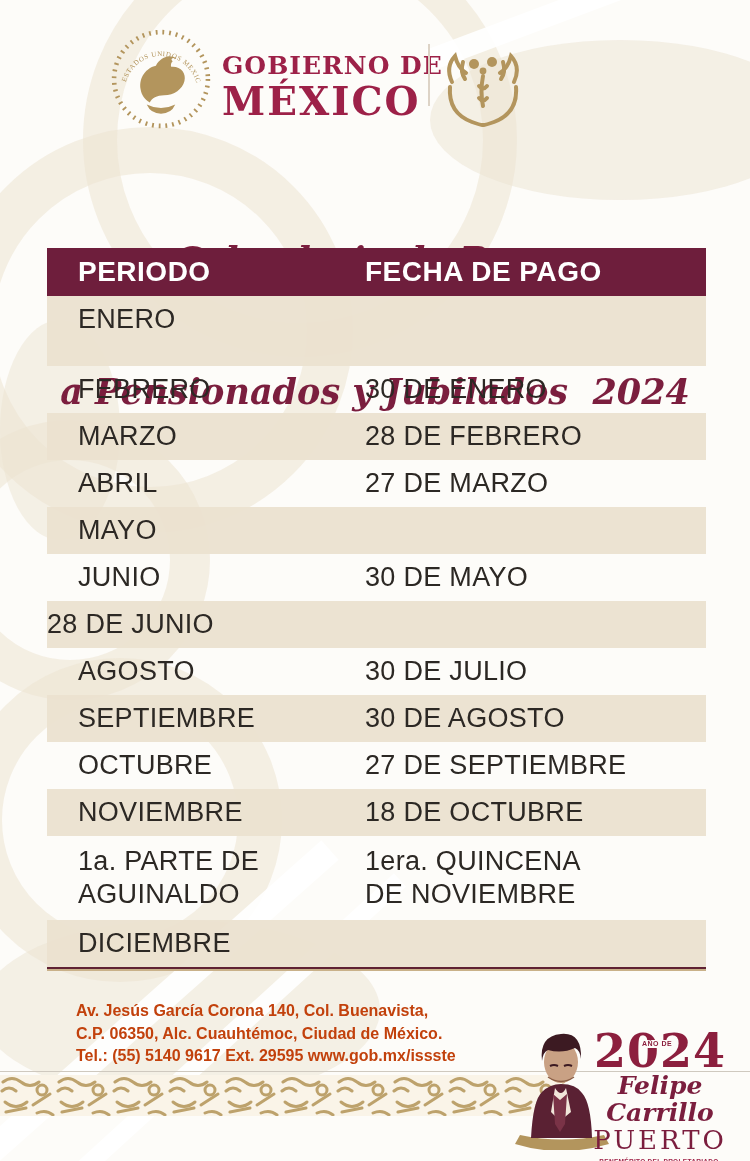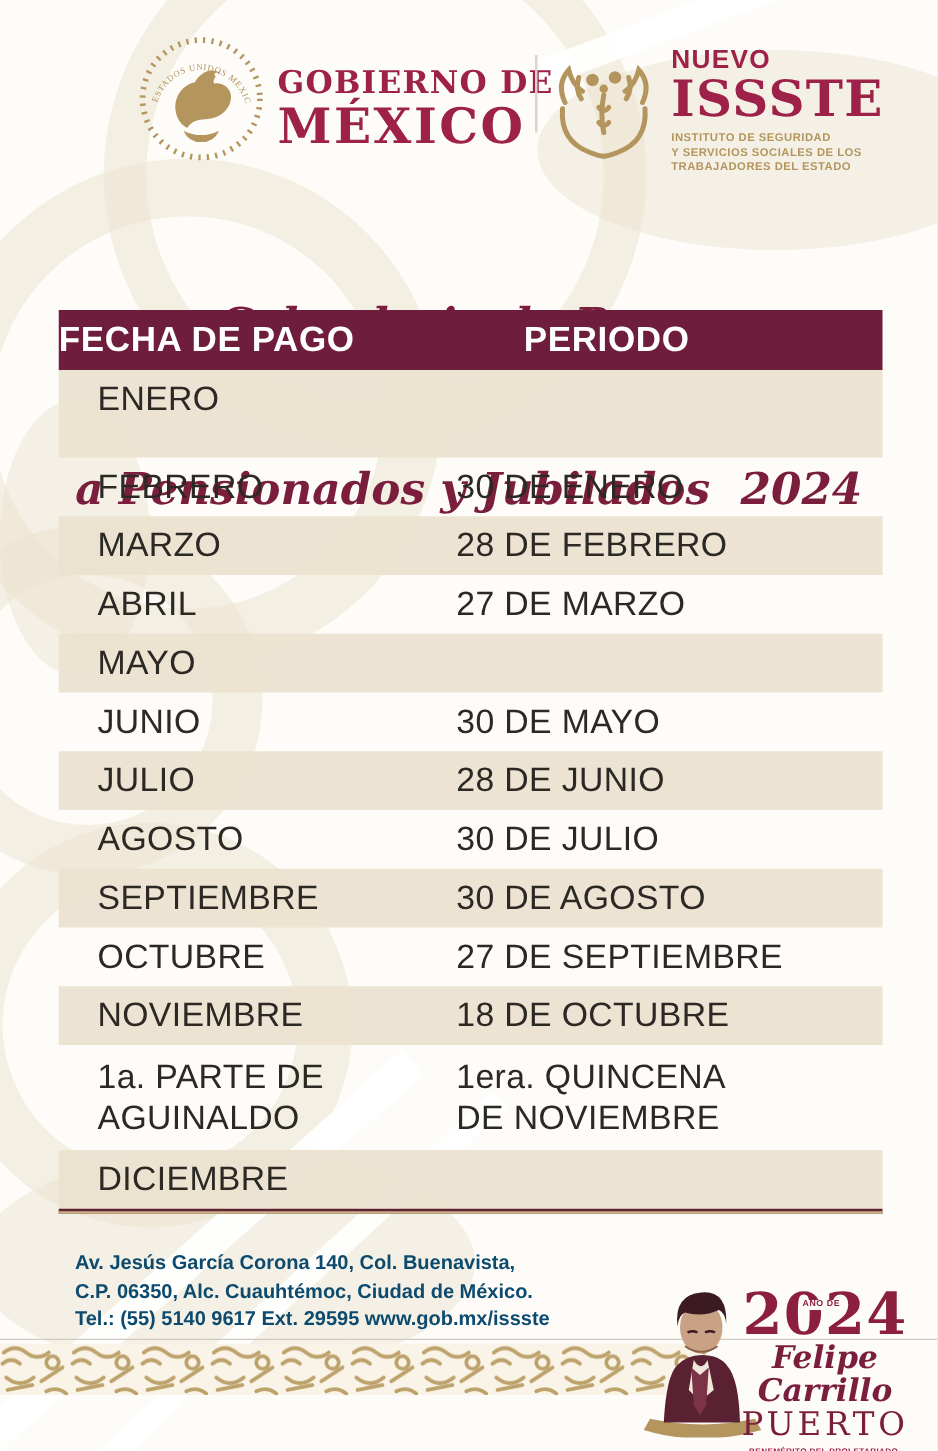--- a/index.html
+++ b/index.html
@@ -37,21 +37,21 @@
   .c2{flex:1;padding-right:4px;}
   .trow{display:flex;align-items:center;height:47px;
     color:#2c2824;font-size:27px;letter-spacing:.3px;white-space:pre-wrap;}
   .trow.beige{background:rgba(235,226,208,.95);justify-content:space-between;}
   .trow.first{height:70px;align-items:flex-start;padding-top:8px;box-sizing:border-box;}
   .trow.tall{height:84px;line-height:33px;}
   .date-text{white-space:pre-wrap;}
   .note{font-size:17.5px;letter-spacing:.2px;line-height:21px;margin-top:1px;}
   .tbl-rule{height:2px;background:#5f2233;border-bottom:2px solid #c9b189;}
   
-  .address{position:absolute;left:60px;top:1000px;z-index:2;color:#0c4a6e;
+  .address{position:absolute;left:76px;top:1000px;z-index:2;color:#c2410c;
     font-weight:bold;font-size:16px;line-height:22.5px;white-space:pre-line;}
   .gray-line{position:absolute;left:0;top:1071px;width:750px;height:1px;background:#cfc9bf;z-index:1;}
   .greca{position:absolute;left:0;top:1075px;z-index:1;}
   .portrait{position:absolute;left:503px;top:1020px;width:118px;height:130px;z-index:3;}
   .campaign{position:absolute;left:580px;top:1028px;width:160px;text-align:center;z-index:4;}
   .year{position:relative;display:inline-block;color:#8c1f3e;
     font-family:"DejaVu Serif","Liberation Serif",serif;font-weight:bold;
     font-size:46px;line-height:46px;letter-spacing:1px;}
   .year-prefix{position:absolute;left:47px;top:12px;background:#fdfcf9;
     color:#8c1f3e;font-family:"Liberation Sans",sans-serif;
@@ -121,47 +121,40 @@
         <path d="M41,44 q4,5 8,0"></path>
         <path d="M41,56 q4,5 8,0"></path>
       </g>
       <g fill="#b3955d">
         <circle cx="36" cy="22" r="5"></circle>
         <circle cx="54" cy="20" r="5"></circle>
         <circle cx="45" cy="29" r="3.4"></circle>
       </g>
     </svg>
 
-    <div class="issste-text">
-      <div class="nuevo">NUEVO</div>
-      <div class="issste-name">ISSSTE</div>
-      <div class="issste-sub">INSTITUTO DE SEGURIDAD
-Y SERVICIOS SOCIALES DE LOS
-TRABAJADORES DEL ESTADO</div>
-    </div>
   </div>
 
   <div class="title">
     <div>Calendario de Pagos</div>
     <div>a Pensionados y Jubilados  2024</div>
   </div>
 
   <div class="tbl">
     <div class="thead">
+      <div class="cell c1">PERIODO</div>
       <div class="cell c2">FECHA DE PAGO</div>
-      <div class="cell c1">PERIODO</div>
     </div>
     <div id="rows">
         <div class="trow beige first"><div class="cell c1">ENERO</div></div>
         <div class="trow white"><div class="cell c1">FEBRERO</div><div class="cell c2"><div class="date-text">30 DE ENERO</div></div></div>
         <div class="trow beige"><div class="cell c1">MARZO</div><div class="cell c2"><div class="date-text">28 DE FEBRERO</div></div></div>
         <div class="trow white"><div class="cell c1">ABRIL</div><div class="cell c2"><div class="date-text">27 DE MARZO</div></div></div>
         <div class="trow beige"><div class="cell c1">MAYO</div></div>
         <div class="trow white"><div class="cell c1">JUNIO</div><div class="cell c2"><div class="date-text">30 DE MAYO</div></div></div>
-        <div class="trow beige"><div class="cell c1">JULIO</div><div class="cell c2"><div class="date-text">28 DE JUNIO</div></div></div>
+        <div class="trow beige"><div class="cell c2"><div class="date-text">28 DE JUNIO</div></div></div>
         <div class="trow white"><div class="cell c1">AGOSTO</div><div class="cell c2"><div class="date-text">30 DE JULIO</div></div></div>
         <div class="trow beige"><div class="cell c1">SEPTIEMBRE</div><div class="cell c2"><div class="date-text">30 DE AGOSTO</div></div></div>
         <div class="trow white"><div class="cell c1">OCTUBRE</div><div class="cell c2"><div class="date-text">27 DE SEPTIEMBRE</div></div></div>
         <div class="trow beige"><div class="cell c1">NOVIEMBRE</div><div class="cell c2"><div class="date-text">18 DE OCTUBRE</div></div></div>
         <div class="trow white tall"><div class="cell c1">1a. PARTE DE
 AGUINALDO</div><div class="cell c2"><div class="date-text">1era. QUINCENA
 DE NOVIEMBRE</div></div></div>
         <div class="trow beige"><div class="cell c1">DICIEMBRE</div></div>
       </div>
     <div class="tbl-rule"></div>

